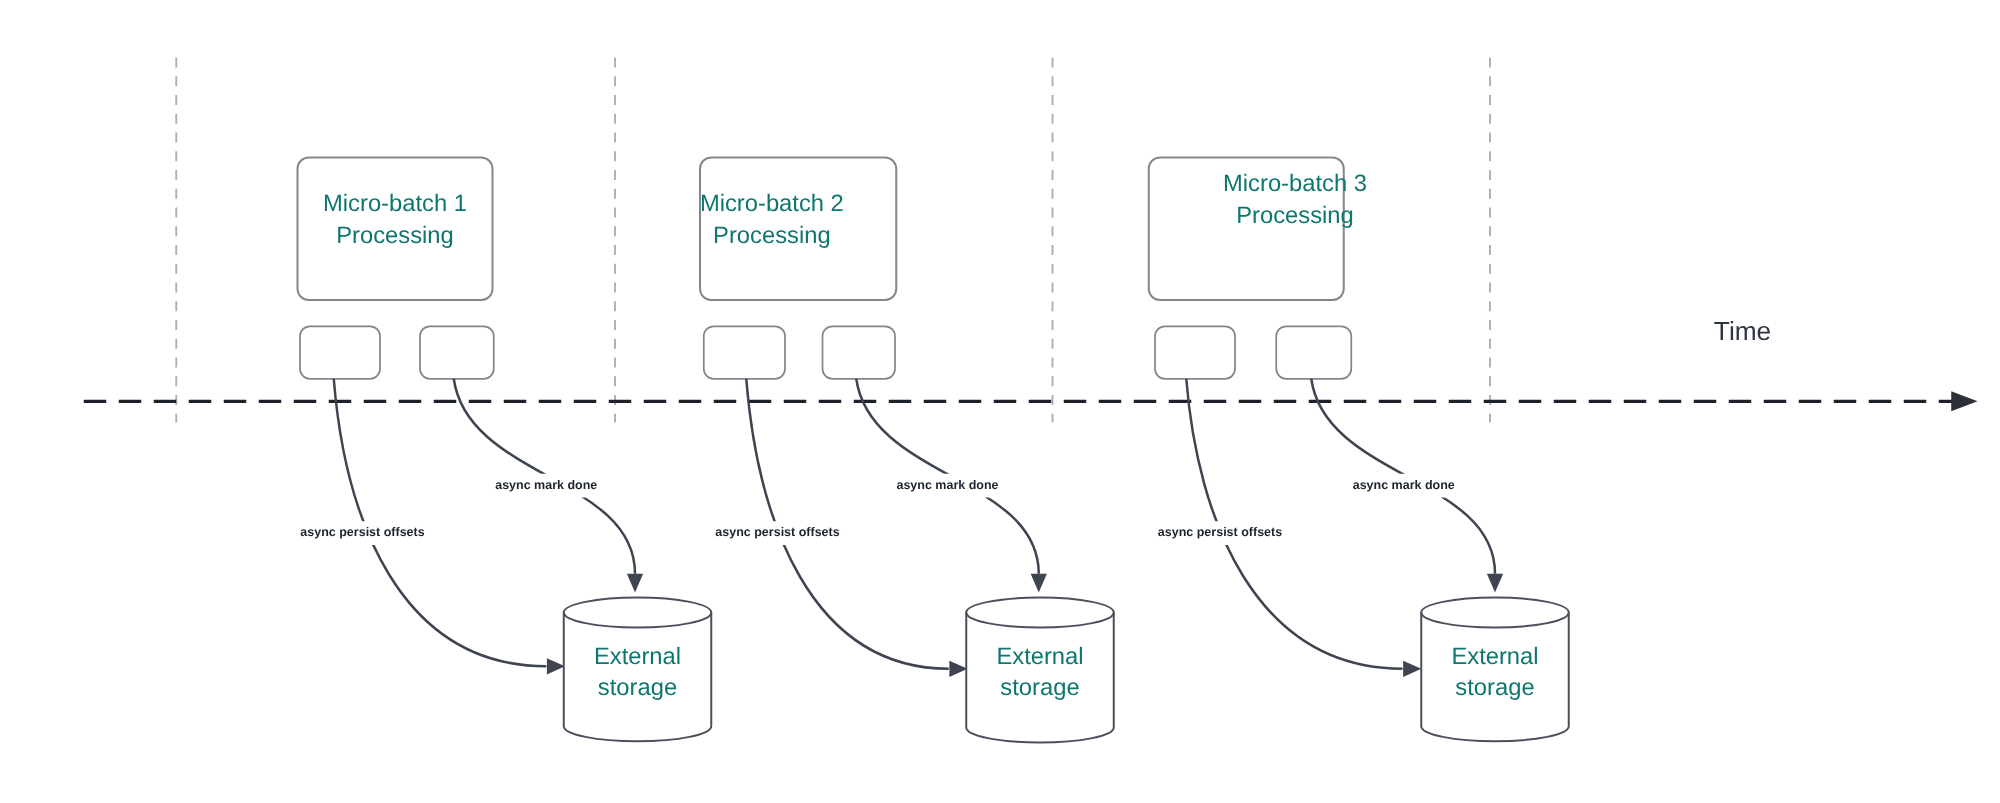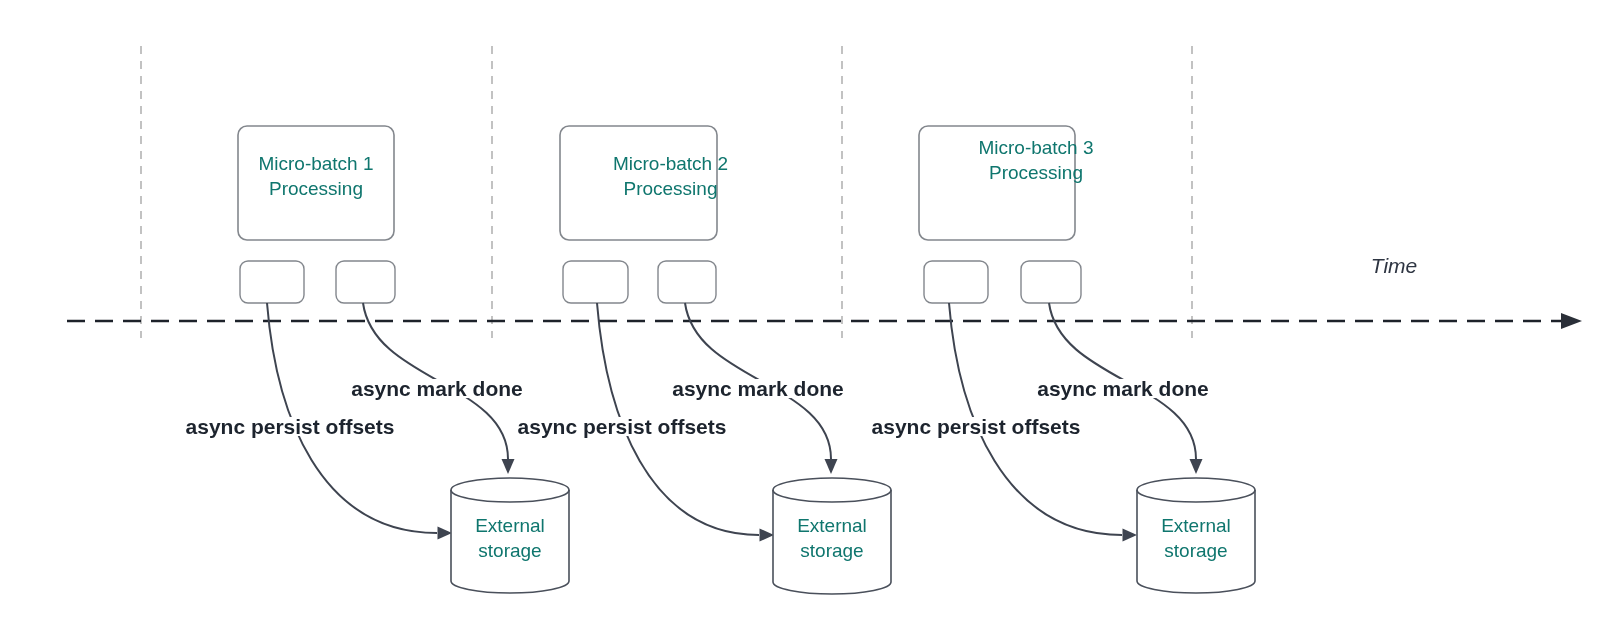--- a/index.html
+++ b/index.html
@@ -19,21 +19,21 @@
     color:#0f766e;
     font-size:19px;line-height:25px;
     pointer-events:none;
   }
   .arrow-label{
     position:absolute;
     transform:translateX(-50%);
     background:#ffffff;
     color:#1d242e;
     font-weight:bold;
-    font-size:21px;line-height:19px;
+    font-size:10px;line-height:19px;
     padding:0 3px;
     white-space:nowrap;
   }
   .time-label{
     position:absolute;
     transform:translateX(-50%);
     color:#2e3542;
     font-size:21px;
     white-space:nowrap;
   }
@@ -77,30 +77,30 @@
     <rect x="924" y="261" width="64" height="42" rx="8" fill="#ffffff" stroke="#83878d" stroke-width="1.4"></rect>
     <rect x="1021" y="261" width="60" height="42" rx="8" fill="#ffffff" stroke="#83878d" stroke-width="1.4"></rect>
     <path d="M 949,303 C 958,415 1004,535 1122,535" fill="none" stroke="#3e4450" stroke-width="2"></path>
     <polygon points="1122.5,528.5 1137,535 1122.5,541.5" fill="#3e4450"></polygon>
     <path d="M 1049,303 C 1060,382 1196,382 1196,459" fill="none" stroke="#3e4450" stroke-width="2"></path>
     <polygon points="1189.5,459 1202.5,459 1196,474" fill="#3e4450"></polygon>
     <path d="M 1137,490 A 59,12 0 0 1 1255,490 L 1255,581 A 59,12 0 0 1 1137,581 Z" fill="#ffffff" stroke="#4a505b" stroke-width="1.6"></path>
     <path d="M 1137,490 A 59,12 0 0 0 1255,490" fill="none" stroke="#4a505b" stroke-width="1.6"></path>
   </svg>
 
-  <div class="time-label" style="left:1394px;top:254px;font-style:italic;">Time</div>
+  <div class="time-label" style="left:1394px;top:254px;">Time</div>
 
   <div class="node-label" style="left:238px;top:126px;width:156px;height:100px;">Micro-batch 1
 Processing</div>
   <div class="arrow-label" style="left:290px;top:417px;">async persist offsets</div>
   <div class="arrow-label" style="left:437px;top:379px;">async mark done</div>
   <div class="node-label" style="left:451px;top:492px;width:118px;height:92px;">External
 storage</div>
 
-  <div class="node-label" style="left:592px;top:126px;width:157px;height:100px;">Micro-batch 2
+  <div class="node-label" style="left:539px;top:126px;width:157px;height:100px;">Micro-batch 2
 Processing</div>
   <div class="arrow-label" style="left:622px;top:417px;">async persist offsets</div>
   <div class="arrow-label" style="left:758px;top:379px;">async mark done</div>
   <div class="node-label" style="left:773px;top:492px;width:118px;height:92px;">External
 storage</div>
 
   <div class="node-label" style="left:919px;top:110px;width:176px;height:100px;padding-left:29px;">Micro-batch 3
 Processing</div>
   <div class="arrow-label" style="left:976px;top:417px;">async persist offsets</div>
   <div class="arrow-label" style="left:1123px;top:379px;">async mark done</div>

